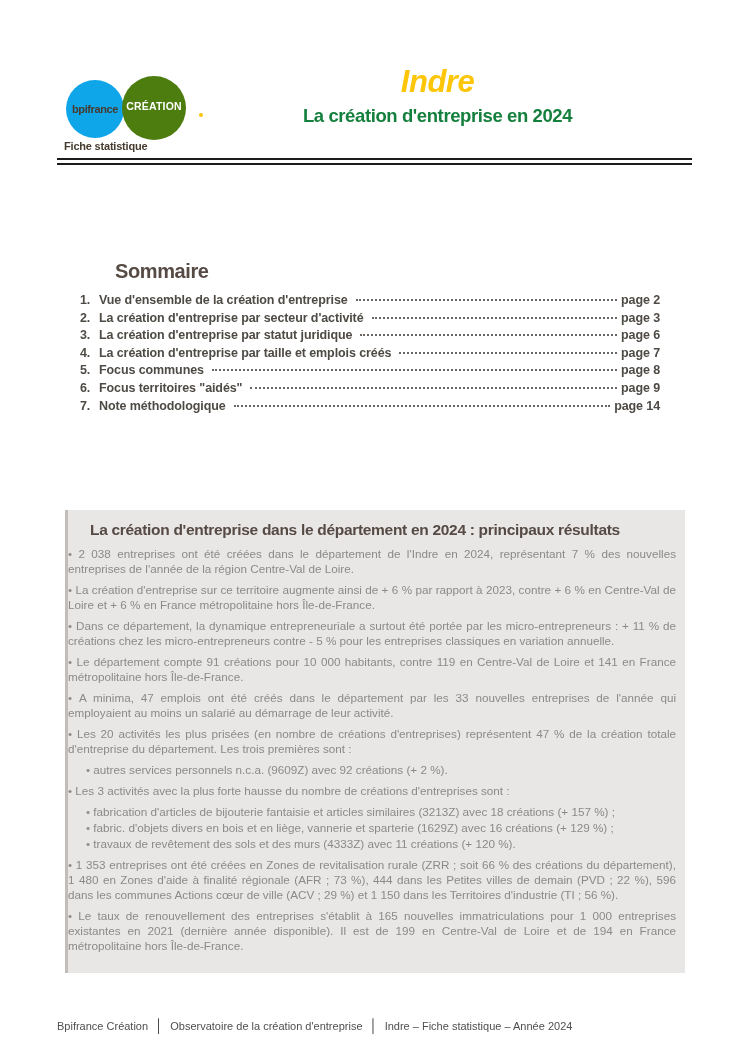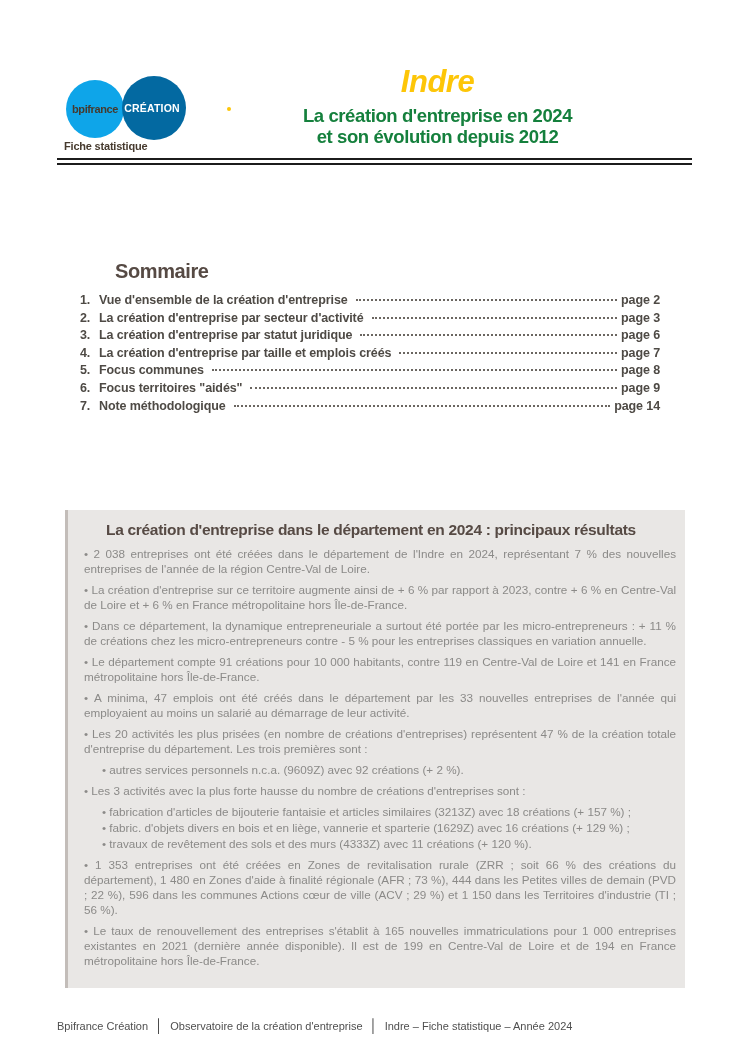--- a/index.html
+++ b/index.html
@@ -5,21 +5,21 @@
   html,body{margin:0;padding:0;}
   body{
     width:750px;height:1061px;background:#ffffff;position:relative;
     font-family:"Liberation Sans", sans-serif;overflow:hidden;
   }
   
   .logo-wrap{position:absolute;left:64px;top:74px;width:140px;}
   .circle{border-radius:50%;display:flex;align-items:center;justify-content:center;position:absolute;}
   .circle.bpi{left:2px;top:6px;width:58px;height:58px;background:#0ea5e9;z-index:1;}
   .circle.bpi span{font-size:11px;font-weight:bold;color:#463a2e;letter-spacing:-0.4px;}
-  .circle.crea{left:58px;top:2px;width:64px;height:64px;background:#0369a1;z-index:2;}
+  .circle.crea{left:58px;top:2px;width:64px;height:64px;background:#4d7c0f;z-index:2;flex-direction:column;}
   .circle.crea span{font-size:10.5px;font-weight:bold;color:#ffffff;letter-spacing:0.2px;position:relative;}
   .crea-dot{position:absolute;width:4px;height:4px;border-radius:50%;background:#fdc608;left:74%;bottom:-1px;}
   .logo-tagline{position:absolute;left:0;top:66px;width:136px;
     font-size:11px;font-weight:bold;color:#463a2e;letter-spacing:-0.2px;}
   .title-block{position:absolute;left:225px;top:66px;width:425px;text-align:center;}
   .dept-title{font-size:31px;font-weight:bold;color:#fdc608;letter-spacing:-0.5px;line-height:1.05;font-style:italic;}
   .subtitle{font-size:18.5px;font-weight:bold;color:#15803d;letter-spacing:-0.4px;line-height:21px;margin-top:6px;}
   .header-rule{position:absolute;left:57px;top:158px;width:635px;height:3px;
     border-top:2px solid #1c1c1c;border-bottom:2px solid #1c1c1c;}
   
@@ -27,21 +27,21 @@
     color:#564a44;letter-spacing:-0.4px;}
   .toc{position:absolute;left:80px;top:293px;width:580px;}
   .toc-row{display:flex;align-items:baseline;height:17.6px;
     font-size:12.5px;font-weight:bold;color:#4e4a45;letter-spacing:-0.1px;cursor:default;}
   .toc-num{width:19px;flex:none;}
   .toc-label{flex:none;white-space:nowrap;padding-right:4px;}
   .toc-leader{flex:1;border-bottom:2px dotted #6b6661;margin:0 4px;transform:translateY(-3px);}
   .toc-page{flex:none;white-space:nowrap;}
   
   .box{position:absolute;left:65px;top:510px;width:620px;box-sizing:border-box;
-    background:#e9e7e5;border-left:3px solid #c3bdb9;padding:9px 9px 14px 16px;}
+    background:#e9e7e5;border-left:3px solid #c3bdb9;padding:9px 9px 14px 0;}
   .box-title{font-size:15.5px;font-weight:bold;color:#564a44;letter-spacing:-0.3px;
     margin:2px 0 7px 22px;}
   .box p{margin:6px 0;font-size:11.7px;line-height:15px;color:#8b8a88;
     text-align:justify;}
   .box p.b1::before{content:"\2022\00a0";}
   .box p.b2{margin:1px 0 1px 18px;}
   .box p.b2::before{content:"\2022\00a0";}
   
   .footer{position:absolute;left:57px;top:1018px;font-size:11px;color:#4f4f4f;letter-spacing:0;}
   .footer .sep{padding:0 7px;color:#3d3d3d;font-size:13px;}
@@ -57,21 +57,20 @@
     <span>CRÉATION</span>
     <span class="crea-dot"></span>
   </div>
   <div class="logo-tagline">Fiche statistique</div>
 </div>
 
 <div class="title-block">
   <div class="dept-title">Indre</div>
   <div class="subtitle">
     <div>La création d'entreprise en 2024</div>
-    <div>et son évolution depuis 2012</div>
   </div>
 </div>
 
 <div class="header-rule"></div>
 
 <div class="toc-title">Sommaire</div>
 
 <div class="toc">
   <div class="toc-row">
     <span class="toc-num">1.</span>

